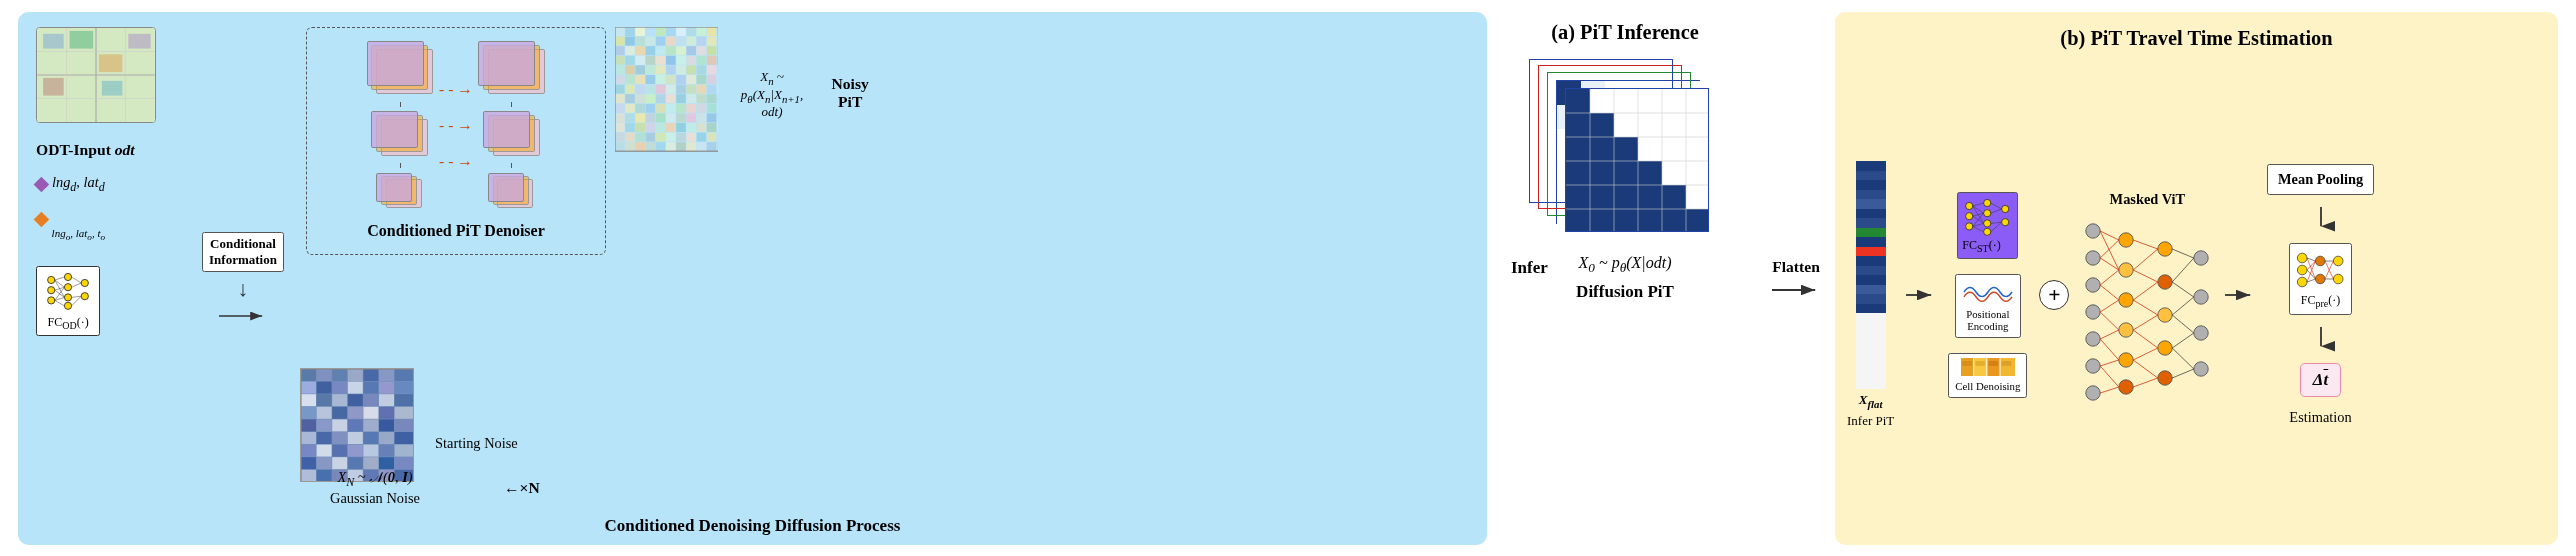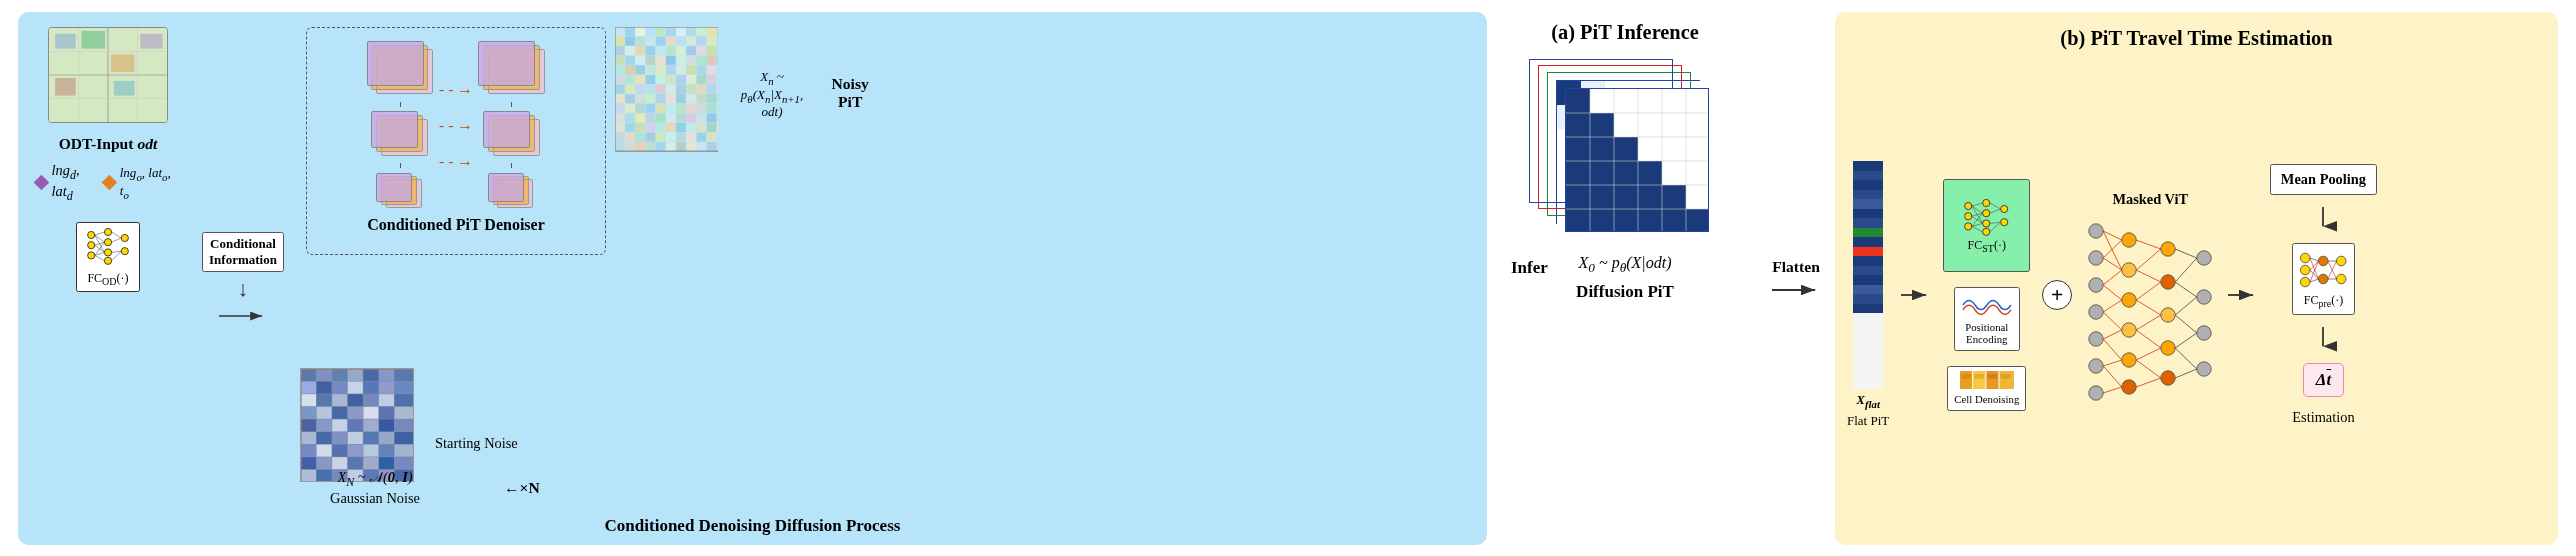--- a/index.html
+++ b/index.html
@@ -29,38 +29,38 @@
       flex-direction: row;
       gap: 18px;
       flex: 0 0 1469px;
       position: relative;
     }
 
     
     .odt-area {
       display: flex;
       flex-direction: column;
-      align-items: center;
-      gap: 12px;
+      align-items: flex-start;
+      gap: 18px;
       flex: 0 0 144px;
     }
 
     .map-thumbnail {
       width: 120px;
       height: 96px;
       border: 1.8px solid #888;
       border-radius: 3.6px;
       overflow: hidden;
       position: relative;
       background: #e8f4e8;
     }
 
     .odt-params {
       display: flex;
-      flex-direction: row;
+      flex-direction: column;
       align-items: center;
       gap: 2.4px;
       margin-top: -3px;
     }
 
     .param-row {
       display: flex;
       align-items: center;
       gap: 4.8px;
       font-size: 14.4px;
@@ -196,21 +196,21 @@
         ODT-Input <span class="math">odt</span>
       </div>
 
       <div class="odt-params">
         <div class="param-row">
           <div class="diamond"></div>
           <span style="font-size:14.4px;" class="math">lng<sub>d</sub>, lat<sub>d</sub></span>
         </div>
         <div class="param-row">
           <div class="diamond orange"></div>
-          <span style="font-size:13px;" class="math">lng<sub>o</sub>, lat<sub>o</sub>, t<sub>o</sub></span>
+          <span style="font-size:11px;margin-top:30px;" class="math">lng<sub>o</sub>, lat<sub>o</sub>, t<sub>o</sub></span>
         </div>
       </div>
 
       <div style="display:flex; flex-direction:row; align-items:center; gap:6px; margin-top:6px;">
 
         <div class="fc-box">
           
           <svg width="48" height="39" viewBox="0 0 80 65">
 
             <circle cx="12" cy="15" r="6" fill="#ffd700" stroke="#333" stroke-width="1.5"></circle>
@@ -307,21 +307,21 @@
                 <div style="position:absolute; left:1.2px; top:0px; width:47px; height:37px; border:1.5px solid #888; background:rgba(200,168,224,0.8); border-radius:1.8px;"></div>
               </div>
               <div style="height:4.8px; width:1.2px; background:#555; margin:1.2px 0;"></div>
               <div style="position:relative; width:48px; height:37px;">
                 <div style="position:absolute; left:9.6px; top:6px; width:36px; height:29px; border:1.5px solid #999; background:rgba(255,182,193,0.6); border-radius:1.8px;"></div>
                 <div style="position:absolute; left:4.8px; top:3px; width:36px; height:29px; border:1.5px solid #999; background:rgba(255,165,0,0.5); border-radius:1.8px;"></div>
                 <div style="position:absolute; left:0px; top:0px; width:36px; height:29px; border:1.5px solid #888; background:rgba(200,168,224,0.8); border-radius:1.8px;"></div>
               </div>
             </div>
           </div>
-          <div class="denoiser-label" style="">Conditioned
+          <div class="denoiser-label" style="margin-top:6px;">Conditioned
 PiT Denoiser</div>
         </div>
 
         <div class="noisy-pit-section">
 
           <div style="width:138px; height:132px; position:relative; overflow:hidden;">
             <svg width="138" height="132" viewBox="0 0 230 220">
 
               <rect x="0" y="0" width="16" height="15" fill="#c8e6f0"></rect>
               <rect x="17" y="0" width="16" height="15" fill="#a0d4e8"></rect>
@@ -717,35 +717,35 @@
             <div style="flex:1; background:#f5f5f5;"></div>
             <div style="flex:1; background:#f5f5f5;"></div>
             <div style="flex:1; background:#f5f5f5;"></div>
             <div style="flex:1; background:#f5f5f5;"></div>
             <div style="flex:1; background:#f5f5f5;"></div>
           </div>
         </div>
         <div style="font-size:13px; text-align:center;">
           <span class="math bold">X<sub>flat</sub></span>
         </div>
-        <div style="font-size:13px; text-align:center;">Flat PiT</div>
+        <div style="font-size:13px; text-align:center;">Infer PiT</div>
       </div>
 
       <svg width="30" height="18" viewBox="0 0 50 30">
         <defs>
             <marker id="arr3" markerWidth="8" markerHeight="6" refX="8" refY="3" orient="auto">
               <polygon points="0 0, 8 3, 0 6" fill="#333"></polygon>
             </marker>
           </defs>
         <line x1="0" y1="15" x2="42" y2="15" stroke="#333" stroke-width="3" marker-end="url(#arr3)"></line>
       </svg>
 
       <div style="display:flex; flex-direction:column; align-items:center; gap:15px; justify-content:center;">
 
-        <div style="border:1.2px solid #555; border-radius:2.4px; padding:17px; background:#86efac; text-align:center;">
+        <div style="border:1.2px solid #555; border-radius:2.4px; padding:4px; background:#8b5cf6; ">
           <svg width="51" height="39" viewBox="0 0 85 65">
             <circle cx="12" cy="15" r="6" fill="#ffd700" stroke="#333" stroke-width="1.5"></circle>
             <circle cx="12" cy="32" r="6" fill="#ffd700" stroke="#333" stroke-width="1.5"></circle>
             <circle cx="12" cy="49" r="6" fill="#ffd700" stroke="#333" stroke-width="1.5"></circle>
             <circle cx="42" cy="10" r="6" fill="#ffd700" stroke="#333" stroke-width="1.5"></circle>
             <circle cx="42" cy="27" r="6" fill="#ffd700" stroke="#333" stroke-width="1.5"></circle>
             <circle cx="42" cy="44" r="6" fill="#ffd700" stroke="#333" stroke-width="1.5"></circle>
             <circle cx="42" cy="58" r="6" fill="#ffd700" stroke="#333" stroke-width="1.5"></circle>
             <circle cx="72" cy="20" r="6" fill="#ffd700" stroke="#333" stroke-width="1.5"></circle>
             <circle cx="72" cy="42" r="6" fill="#ffd700" stroke="#333" stroke-width="1.5"></circle>

